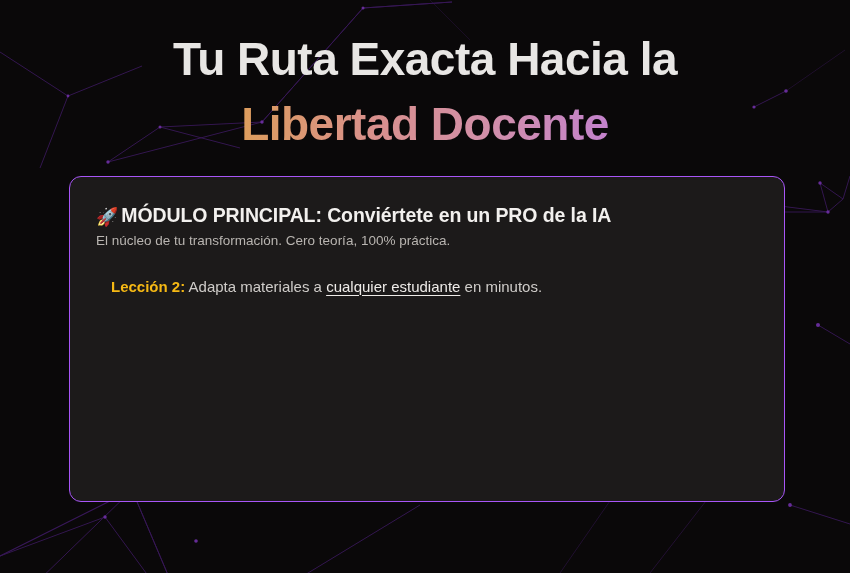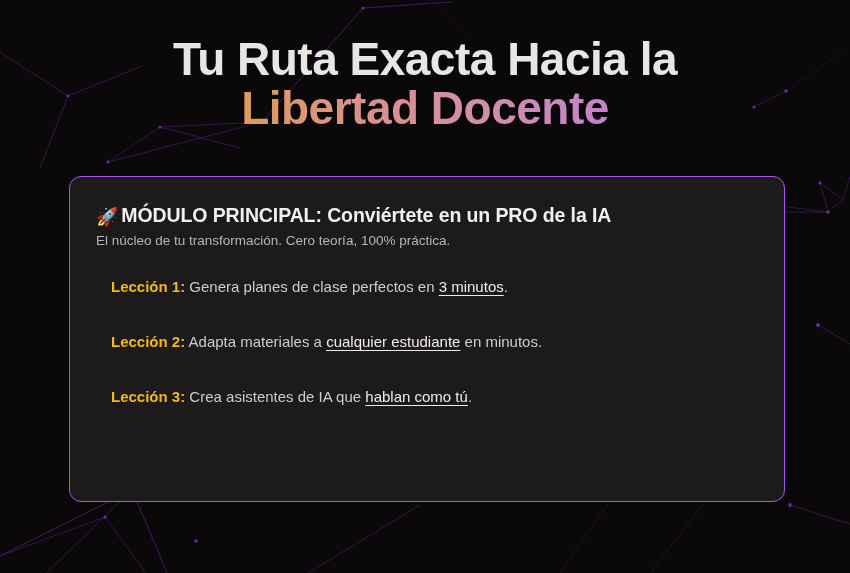--- a/index.html
+++ b/index.html
@@ -45,21 +45,21 @@
   }
   .headline-line {
     display: block;
     font-size: 46px;
     font-weight: bold;
   }
   .headline-line-1 {
     color: #e8e6e4;
   }
   .headline-line-2 {
-    margin-top: 2px;
+    margin-top: 18px;
     background-image: linear-gradient(
         90deg,
         #fbc52c   0%,
         #f0b93b  11%,
         #dd9d5c  28%,
         #d9908d  44%,
         #d28fa8  57%,
         #c281cf  73%,
         #a855f7  92%,
         #a855f7 100%);
@@ -201,35 +201,25 @@
   <section class="module-card">
 
     <h2 class="module-title">
       <span class="rocket-icon">🚀</span><span>MÓDULO PRINCIPAL: Conviértete en un PRO de la IA</span><br>
     </h2>
 
     <p class="module-subtitle">El núcleo de tu transformación. Cero teoría, 100% práctica.</p>
 
     <ul class="lesson-list">
 
-      <li class="lesson-item">
-        <span class="lesson-label">Lección 1:</span>
-        <span class="lesson-text">Genera planes de clase perfectos en</span>
-        <span class="lesson-highlight">3 minutos</span><span class="lesson-text">.</span>
-      </li>
 
       <li class="lesson-item">
         <span class="lesson-label">Lección 2:</span>
         <span class="lesson-text">Adapta materiales a</span>
         <span class="lesson-highlight">cualquier estudiante</span>
         <span class="lesson-text">en minutos.</span>
       </li>
 
-      <li class="lesson-item">
-        <span class="lesson-label">Lección 3:</span>
-        <span class="lesson-text">Crea asistentes de IA que</span>
-        <span class="lesson-highlight">hablan como tú</span><span class="lesson-text">.</span>
-      </li>
 
     </ul>
   </section>
 
 </div>
 
 </body></html>

